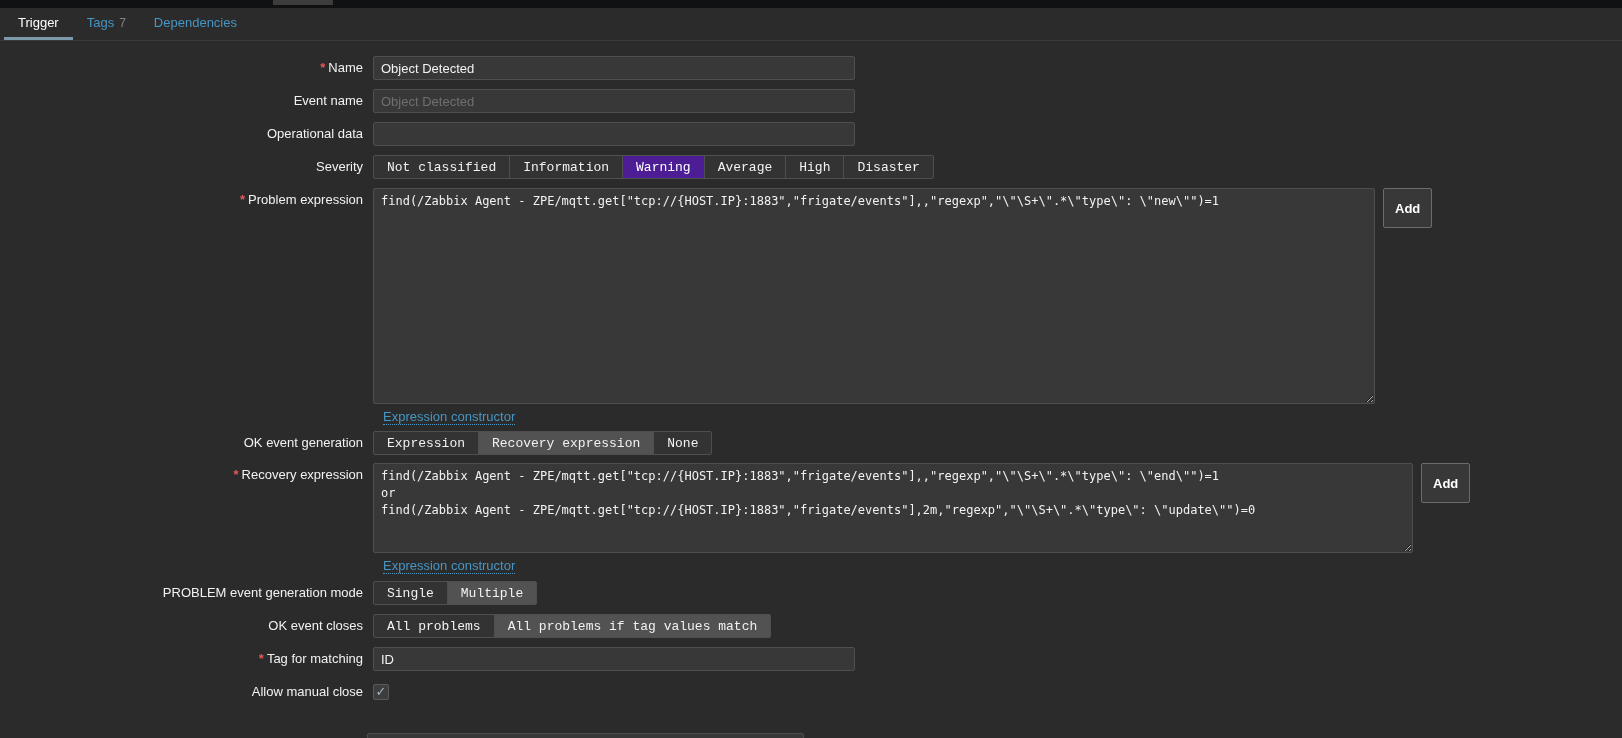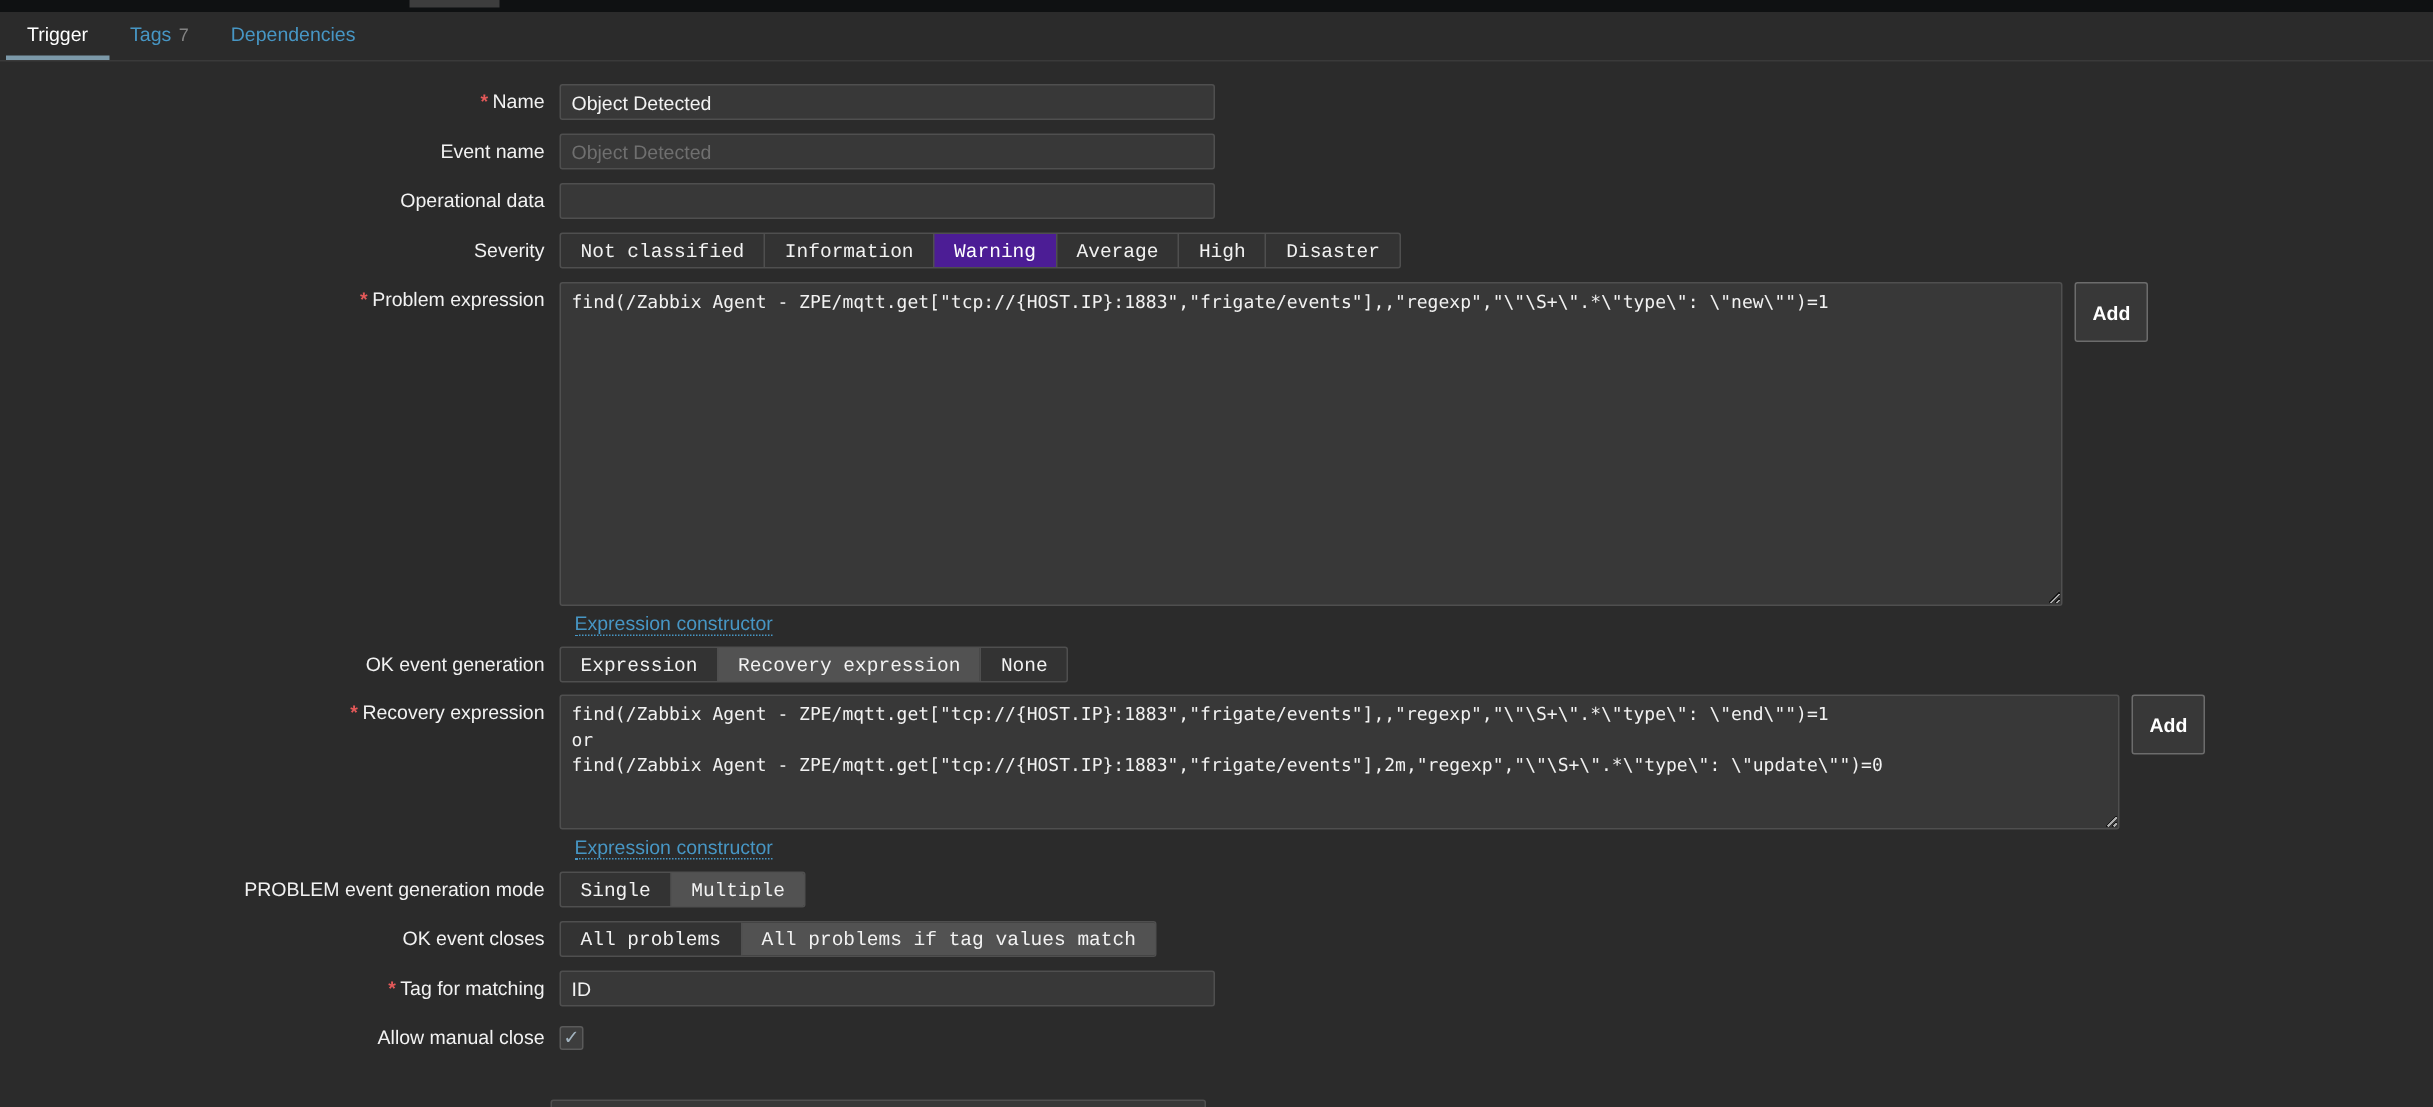--- a/index.html
+++ b/index.html
@@ -37,21 +37,21 @@
     font-size:13px; color:#f2f2f2; line-height:24px; white-space:nowrap;
   }
   .req { color:#e45959; margin-right:3px; font-weight:bold; }
 
   input[type=text] {
     height:24px; background:#383838; border:1px solid #4f4f4f; border-radius:2px;
     color:#f2f2f2; font-size:13px; padding:0 7px; font-family:"Liberation Sans",sans-serif;
     outline:none;
   }
   input[type=text]::placeholder { color:#6f6f6f; opacity:1; }
-  .w-std { width:437px; }
+  .w-std { width:482px; }
 
   textarea {
     background:#383838; border:1px solid #4f4f4f; border-radius:2px;
     color:#f2f2f2; font-family:"DejaVu Sans Mono", monospace; font-size:12px;
     line-height:17px; padding:4px 7px; resize:both; outline:none;
     white-space:pre; overflow:auto;
   }
   .ta-problem { width:1002px; height:216px; }
   .ta-recovery { width:1040px; height:90px; }
 

